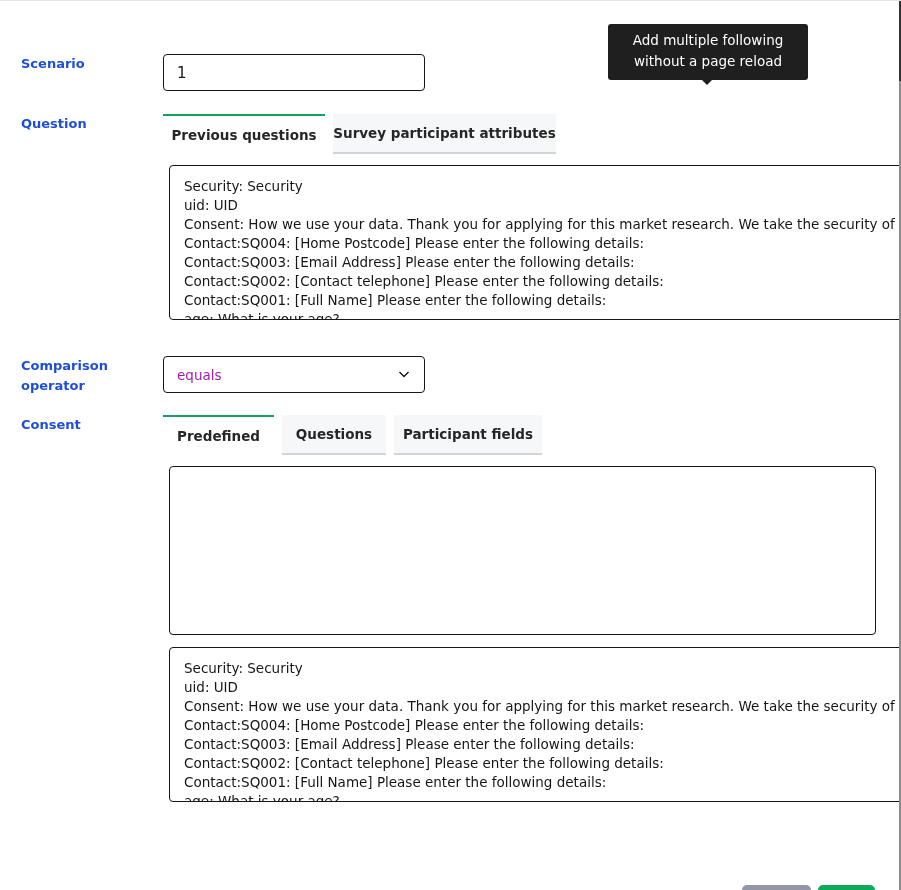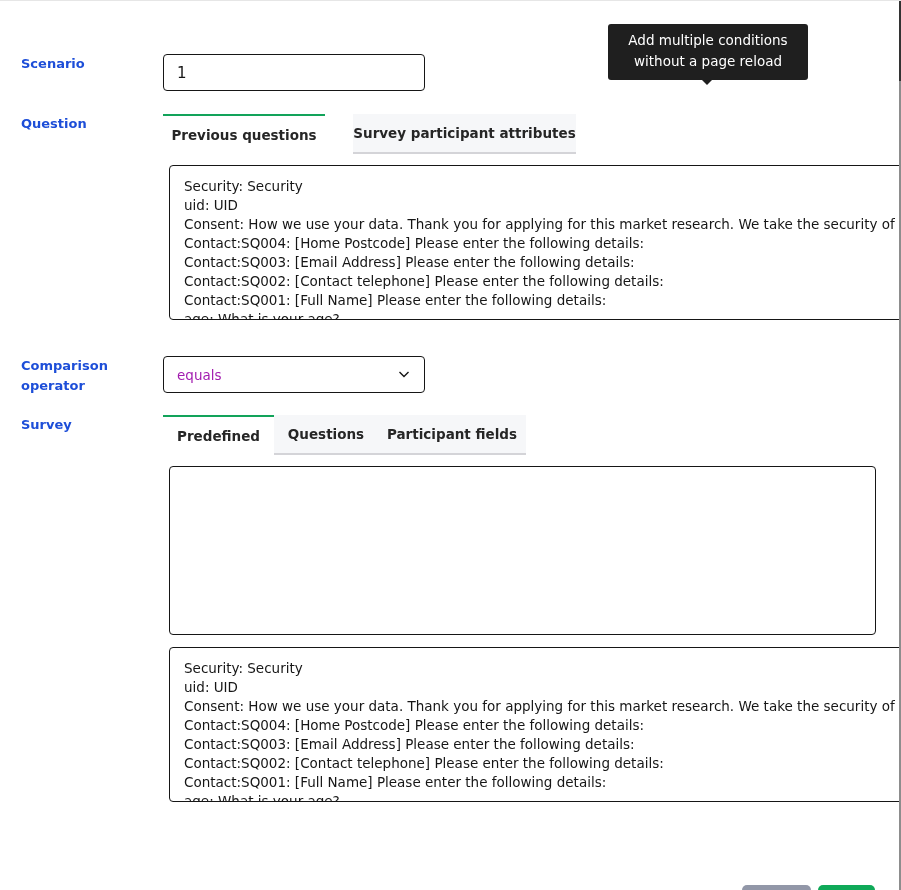--- a/index.html
+++ b/index.html
@@ -46,20 +46,21 @@
     font-family: "DejaVu Sans", sans-serif;
     color: #161616;
     background: #fff;
     outline: none;
   }
   .tabs {
     position: absolute;
     left: 163px;
     display: flex;
     height: 40px;
+    gap: 8px;
   }
   .tab {
     box-sizing: border-box;
     height: 40px;
     padding: 0 20px;
     display: flex; align-items: center;
     font-size: 13.5px;
     font-weight: 600;
     color: #262626;
     background: #f6f7f9;
@@ -159,28 +160,28 @@
 </style>
 </head>
 <body>
 
 <div class="frame">
 
   <div class="label" style="top:53px;">Scenario</div>
   <input class="text-input" type="text" value="1" style="">
 
   <div class="tooltip">
-    <div>Add multiple conditions</div>
+    <div>Add multiple following</div>
     <div>without a page reload</div>
   </div>
 
   <div class="label" style="top:113px;">Question</div>
   <div class="tabs" style="top:113px;">
     <div class="tab active" style="width:162px; justify-content:center; padding:0;">Previous questions</div>
-    <div class="tab" style="width:223px; justify-content:center; padding:0;margin-left:28px;">Survey participant attributes</div>
+    <div class="tab" style="width:223px; justify-content:center; padding:0;">Survey participant attributes</div>
   </div>
 
   <div class="listbox" style="top:164px; height:155px;">
     <div class="lines">
       <span class="line">Security: Security</span>
       <span class="line">uid: UID</span>
       <span class="line">Consent: How we use your data. Thank you for applying for this market research.  We take the security of your data</span>
       <span class="line">Contact:SQ004: [Home Postcode] Please enter the following details:</span>
       <span class="line">Contact:SQ003: [Email Address] Please enter the following details:</span>
       <span class="line">Contact:SQ002: [Contact telephone] Please enter the following details:</span>
@@ -194,21 +195,21 @@
     <div>Comparison</div>
     <div>operator</div>
   </div>
   <div class="select">
     <span>equals</span>
     <svg class="chev" viewBox="0 0 12 10">
       <polyline points="1.5,3 6,7.5 10.5,3" fill="none" stroke="#161616" stroke-width="1.4"></polyline>
     </svg>
   </div>
 
-  <div class="label" style="top:414px;">Survey</div>
+  <div class="label" style="top:414px;">Consent</div>
   <div class="tabs" style="top:414px;">
     <div class="tab active" style="width:111px; justify-content:center; padding:0;">Predefined</div>
     <div class="tab" style="width:104px; justify-content:center; padding:0;">Questions</div>
     <div class="tab" style="width:148px; justify-content:center; padding:0;">Participant fields</div>
   </div>
 
   <textarea class="answer-box" style=""></textarea>
 
   <div class="listbox" style="top:646px; height:155px;">
     <div class="lines">

